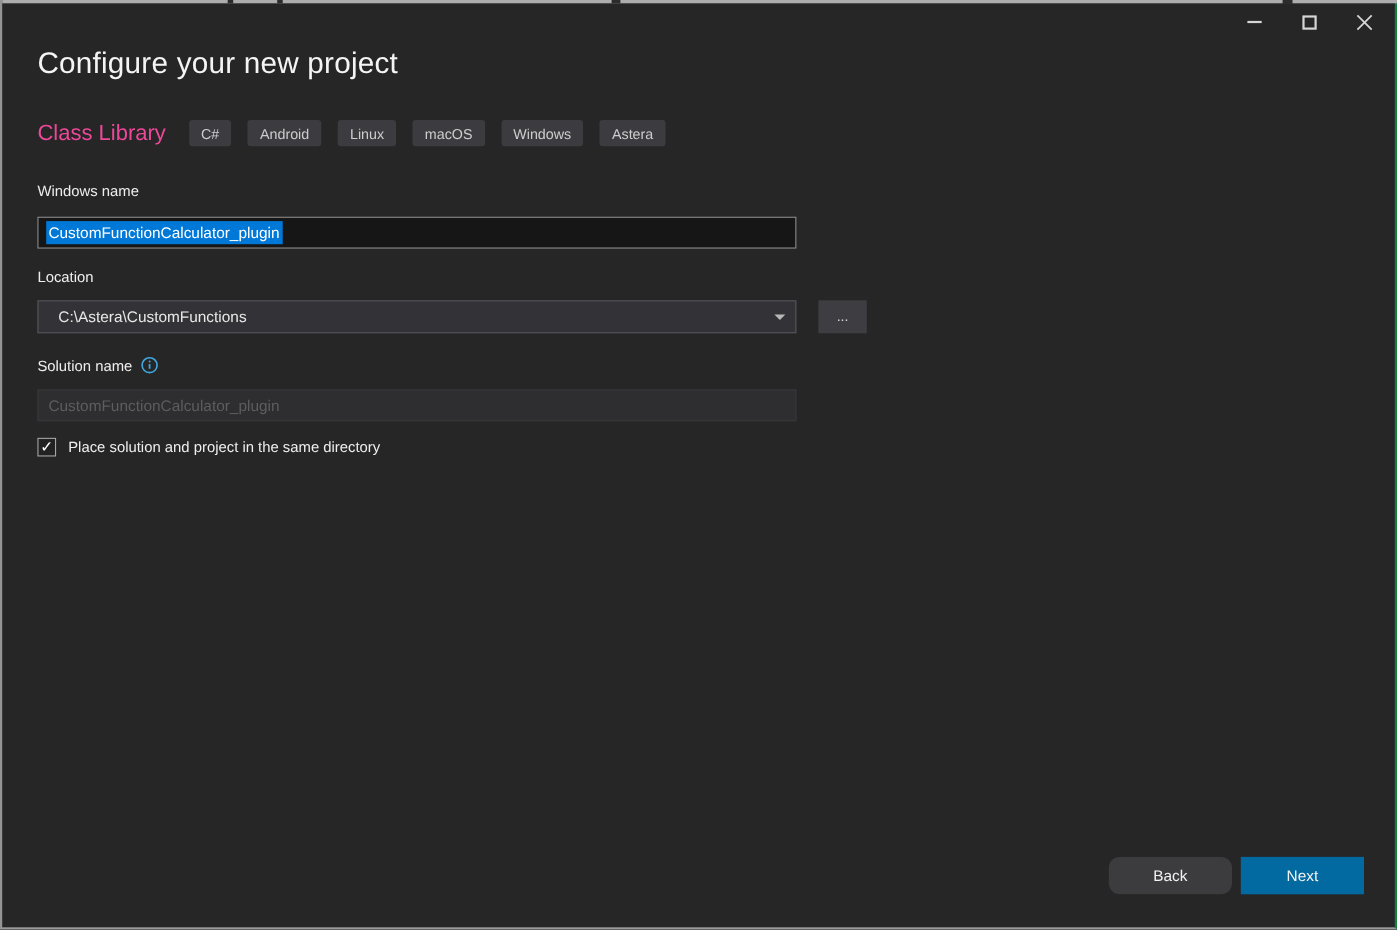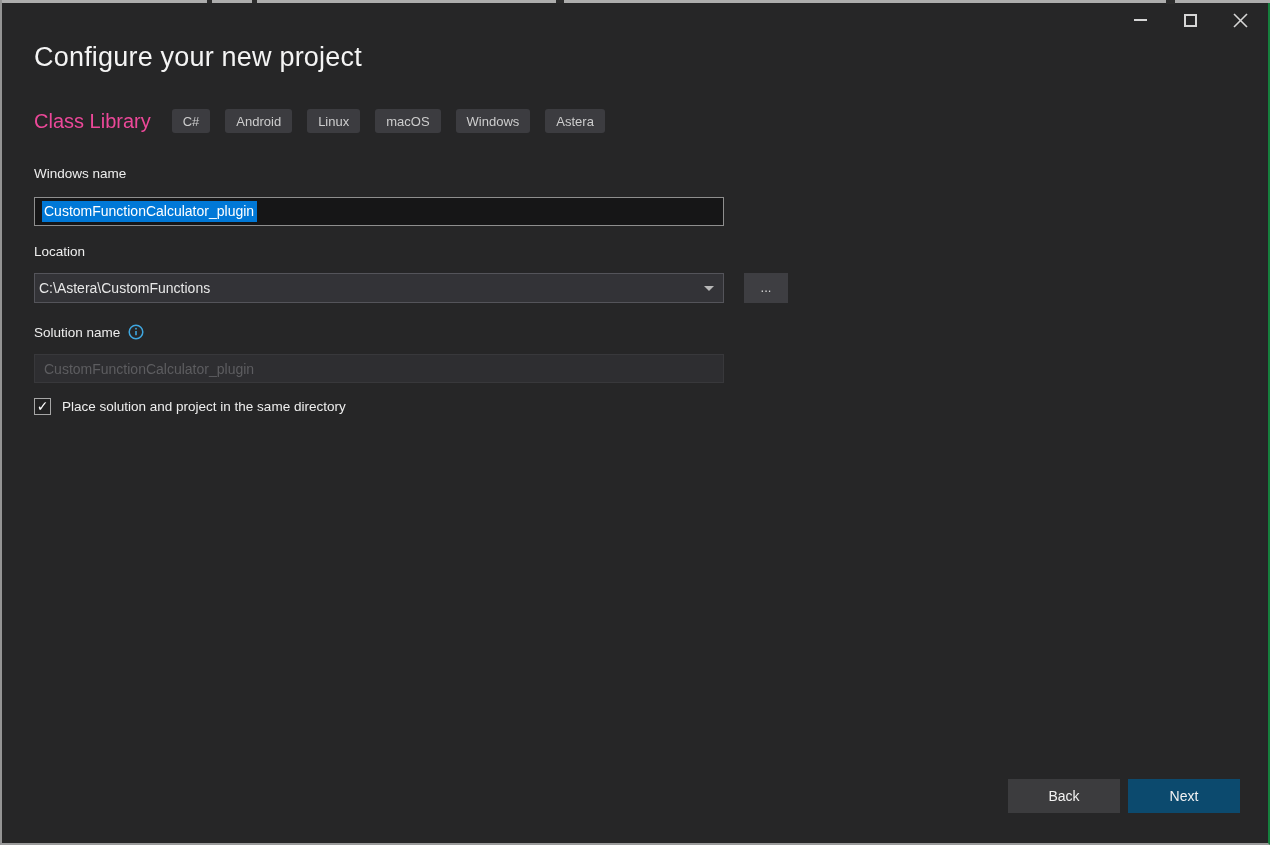--- a/index.html
+++ b/index.html
@@ -83,21 +83,21 @@
     background: #161617; border: 1px solid #8e8e8e;
     padding-left: 7px; color: #ffffff;
   }
   .selected-text {
     background: #0078d7; color: #ffffff;
     padding: 2px 3px 3px 2px; white-space: pre;
   }
   .combo-location {
     top: 273px; height: 30px;
     background: #333337; border: 1px solid #54545a;
-    padding-left: 4px; color: #e8e8e8;
+    padding-left: 18px; color: #e8e8e8;
     justify-content: flex-start; position: absolute;
   }
   .combo-arrow-zone {
     position: absolute; right: 0; top: 0; width: 28px; height: 28px;
     display: flex; align-items: center; justify-content: center;
   }
   .triangle-down {
     width: 0; height: 0;
     border-left: 5px solid transparent;
     border-right: 5px solid transparent;
@@ -130,22 +130,22 @@
     line-height: 1; padding-bottom: 1px;
   }
   .checkbox-label { font-size: 13.5px; color: #eeeeee; }
 
   
   .btn {
     position: absolute; top: 779px; width: 112px; height: 34px;
     display: flex; align-items: center; justify-content: center;
     font-size: 14px; color: #f2f2f2; border: none; cursor: default;
   }
-  .btn-back { left: 1006px; background: #3c3c3e; }
-  .btn-next { left: 1126px; background: #0c4a6e; }
+  .btn-back { left: 1006px; background: #3c3c3e; border-radius: 10px; }
+  .btn-next { left: 1126px; background: #0369a1; }
 </style>
 </head>
 <body>
 
 <div class="window">
 
   <div class="top-strip">
     <div class="top-tick tick-1"></div>
     <div class="top-tick tick-2"></div>
     <div class="top-tick tick-3"></div>

